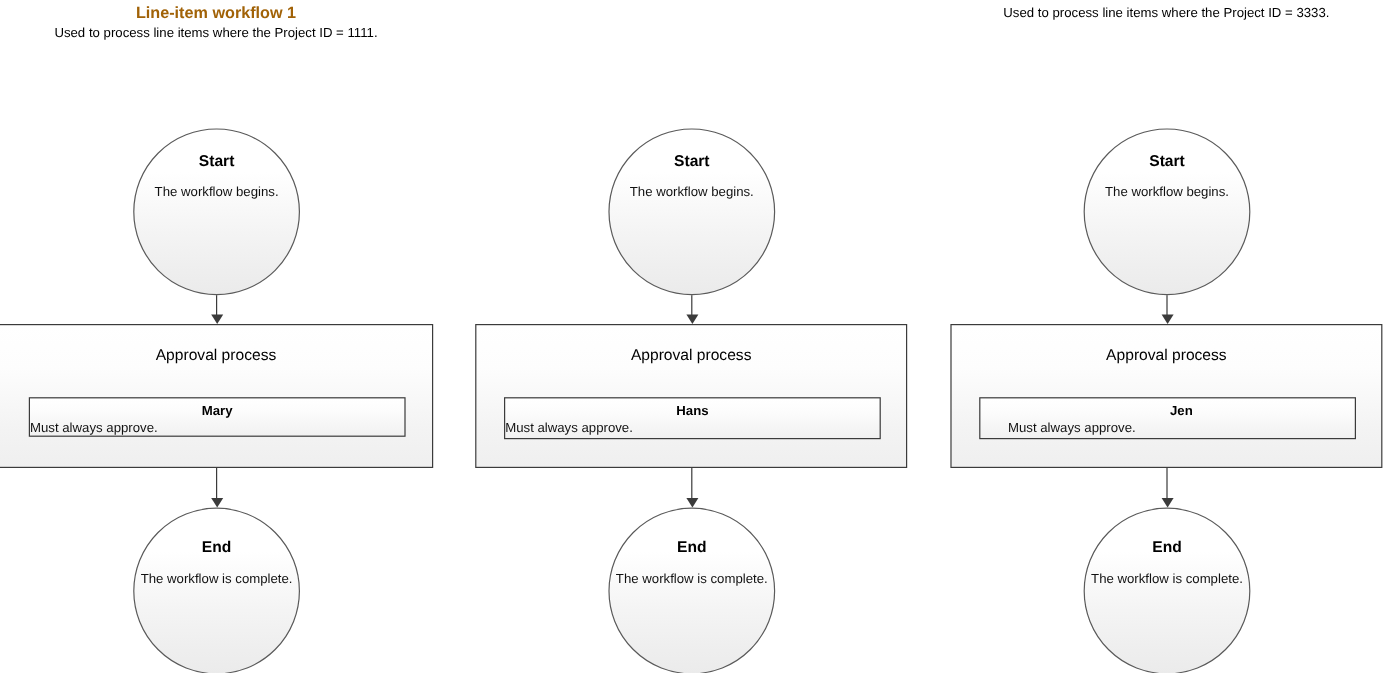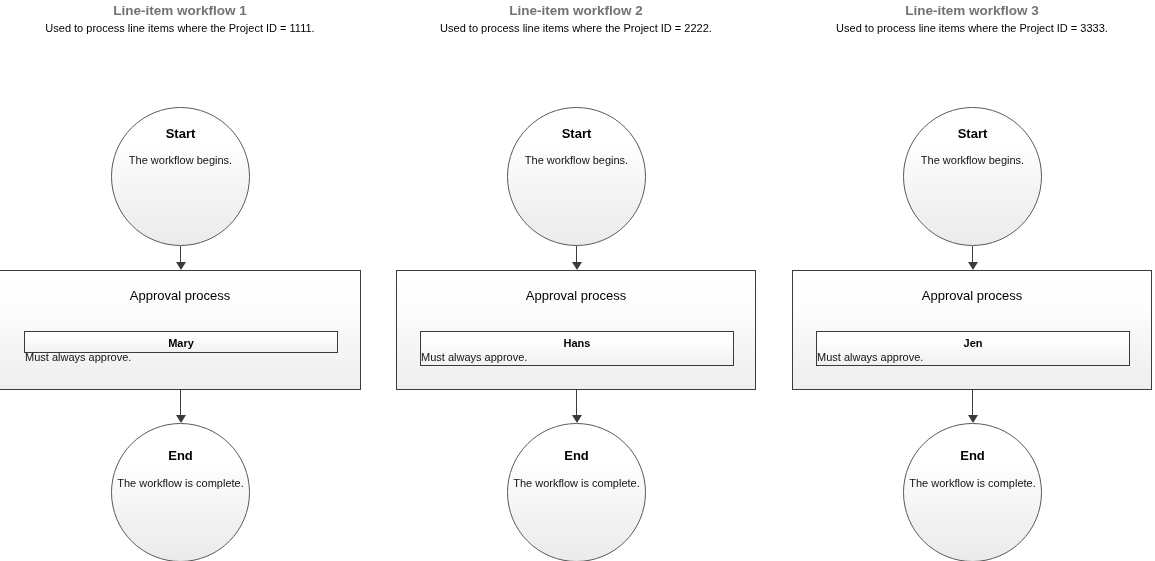--- a/index.html
+++ b/index.html
@@ -23,21 +23,21 @@
   }
 
   
   .col-header {
     position: absolute;
     text-align: center;
   }
   .col-title {
     font-size: 13.5px;
     font-weight: bold;
-    color: #737373;
+    color: #a16207;
     line-height: 17px;
     white-space: nowrap;
   }
   .col-subtitle {
     font-size: 11px;
     font-weight: normal;
     color: #000000;
     line-height: 15px;
     margin-top: 2px;
     white-space: nowrap;
@@ -150,40 +150,36 @@
     <div class="node-desc">The workflow begins.</div>
   </div>
 
   <div class="connector" style="left:180px; top:246px; height:24px;">
     <div class="stem" style="height:17px;"></div>
     <div class="head" style="top:16px;"></div>
   </div>
 
   <div class="process-box" style="left:-1px; top:270px; width:362px; height:120px;">
     <div class="process-title">Approval process</div>
-    <div class="approver-box" style="left:24px; top:60px; width:314px; height:22px;">
+    <div class="approver-box" style="left:24px; top:60px; width:314px; height:33px;">
       <div class="approver-name">Mary</div>
       <div class="approver-rule">Must always approve.</div>
     </div>
   </div>
 
   <div class="connector" style="left:180px; top:390px; height:34px;">
     <div class="stem" style="height:26px;"></div>
     <div class="head" style="top:25px;"></div>
   </div>
 
   <div class="node-circle end-node" style="left:111px; top:423px;">
     <div class="node-title">End</div>
     <div class="node-desc">The workflow is complete.</div>
   </div>
 
-  <div class="col-header" style="left:426px; top:2px; width:300px;">
-    <div class="col-title">Line-item workflow 2</div>
-    <div class="col-subtitle">Used to process line items where the Project ID = 2222.</div>
-  </div>
 
   <div class="node-circle start-node" style="left:507px; top:107px;">
     <div class="node-title">Start</div>
     <div class="node-desc">The workflow begins.</div>
   </div>
 
   <div class="connector" style="left:576px; top:246px; height:24px;">
     <div class="stem" style="height:17px;"></div>
     <div class="head" style="top:16px;"></div>
   </div>
@@ -200,37 +196,36 @@
     <div class="stem" style="height:26px;"></div>
     <div class="head" style="top:25px;"></div>
   </div>
 
   <div class="node-circle end-node" style="left:507px; top:423px;">
     <div class="node-title">End</div>
     <div class="node-desc">The workflow is complete.</div>
   </div>
 
   <div class="col-header" style="left:822px; top:2px; width:300px;">
-    <div class="col-title">Line-item workflow 3</div>
     <div class="col-subtitle">Used to process line items where the Project ID = 3333.</div>
   </div>
 
   <div class="node-circle start-node" style="left:903px; top:107px;">
     <div class="node-title">Start</div>
     <div class="node-desc">The workflow begins.</div>
   </div>
 
   <div class="connector" style="left:972px; top:246px; height:24px;">
     <div class="stem" style="height:17px;"></div>
     <div class="head" style="top:16px;"></div>
   </div>
 
   <div class="process-box" style="left:792px; top:270px; width:360px; height:120px;">
     <div class="process-title">Approval process</div>
-    <div class="approver-box" style="left:23px; top:60px; width:314px; height:35px;">
+    <div class="approver-box" style="left:23px; top:60px; width:314px; height:35px;padding-left:23px;">
       <div class="approver-name">Jen</div>
       <div class="approver-rule">Must always approve.</div>
     </div>
   </div>
 
   <div class="connector" style="left:972px; top:390px; height:34px;">
     <div class="stem" style="height:26px;"></div>
     <div class="head" style="top:25px;"></div>
   </div>
 

